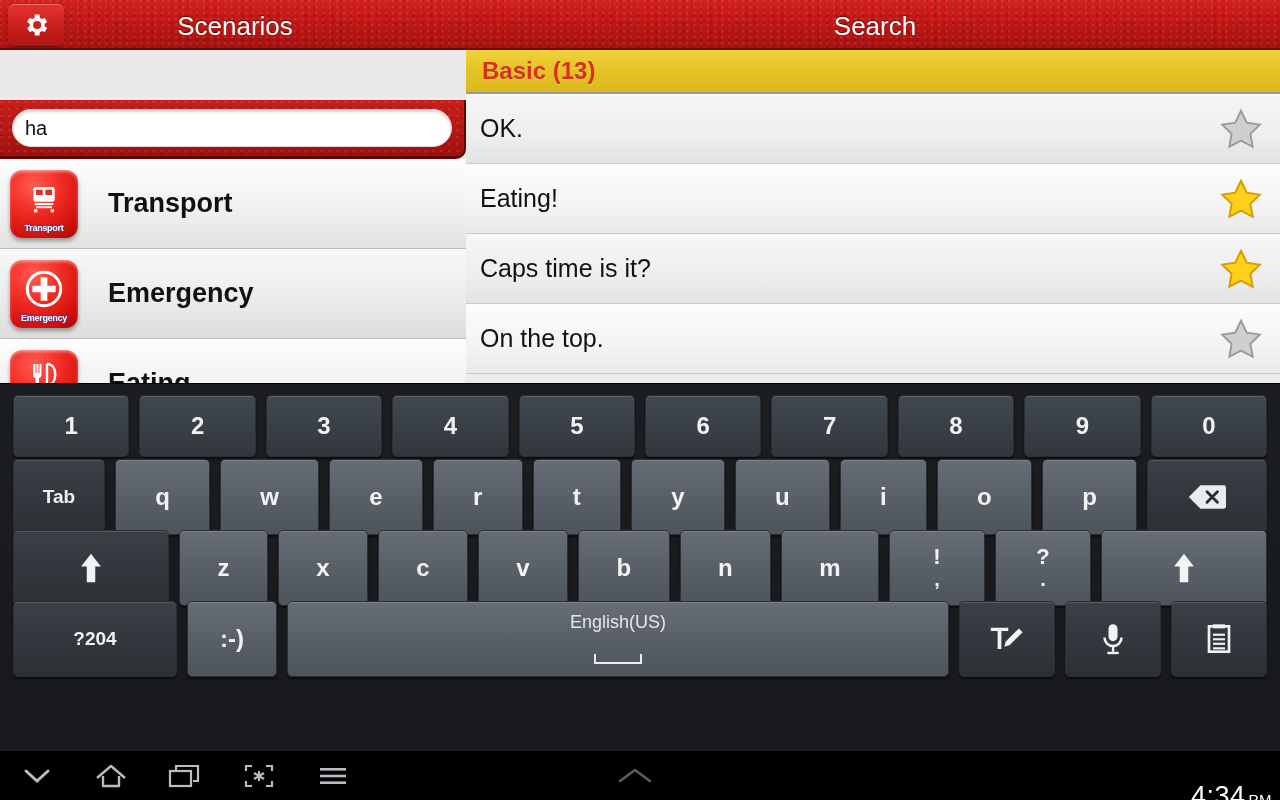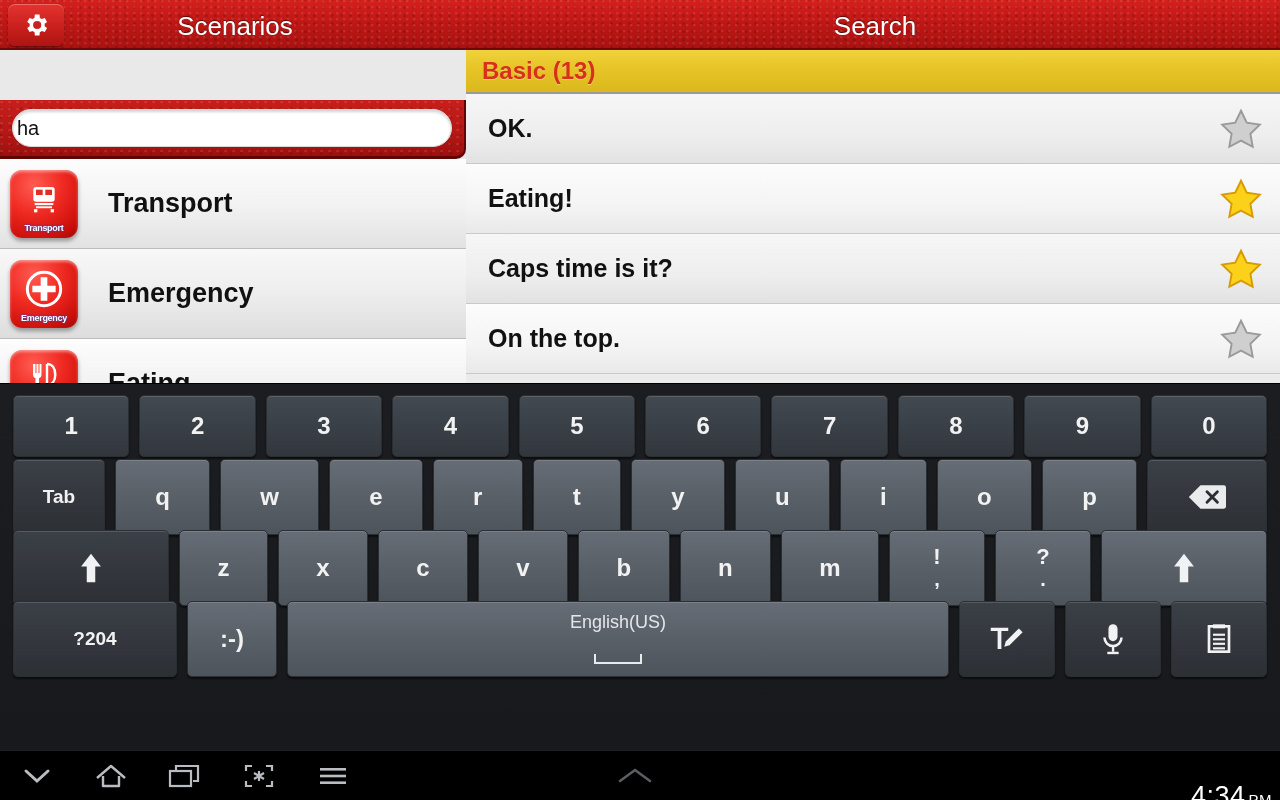--- a/index.html
+++ b/index.html
@@ -50,21 +50,21 @@
     border-bottom: 3px solid #5f0505;
     border-right: 2px solid #5f0505;
     border-radius: 0 0 10px 0;
     z-index: 6;
     display: flex; align-items: center; justify-content: center;
   }
   .search-input {
     width: 440px; height: 38px; border-radius: 19px;
     background: #fff; border: 1px solid #d8d8d8;
     box-shadow: inset 0 2px 3px rgba(0,0,0,.18);
-    font-size: 20px; color: #111; padding: 0 4px;
+    font-size: 20px; color: #111; padding: 0 12px;
     font-family: "Liberation Sans", sans-serif;
     outline: none;
   }
 
   .cat-list { position: absolute; left: 0; top: 109px; width: 466px; height: 274px; }
   .cat-row {
     position: relative; height: 90px; width: 466px;
     background: linear-gradient(180deg, #fdfdfd 0%, #f1f1f1 55%, #e2e2e2 100%);
     border-bottom: 1px solid #bdbdbd;
     display: flex; align-items: center;
@@ -107,21 +107,21 @@
   }
   .phrase-row {
     position: relative; height: 70px; width: 814px;
     background: linear-gradient(180deg, #fcfcfc 0%, #f4f4f4 60%, #e9e9e9 100%);
     border-bottom: 1px solid #c9c9c9;
     display: flex; align-items: center;
   }
   .phrase-row:nth-child(even) {
     background: linear-gradient(180deg, #f6f6f6 0%, #eeeeee 60%, #e2e2e2 100%);
   }
-  .phrase-text { margin-left: 22px; font-size: 25px; font-weight: bold; color: #111; }
+  .phrase-text { margin-left: 14px; font-size: 25px; font-weight: normal; color: #111; }
   .star { position: absolute; right: 16px; top: 12px; width: 46px; height: 46px; }
 
   
   .keyboard {
     position: absolute; left: 0; top: 383px; width: 1280px; height: 367px;
     background: linear-gradient(180deg, #1b1d20 0%, #17191c 100%);
     border-top: 1px solid #000;
     padding: 6px 8px 4px 8px;
   }
   .krow { display: flex; height: 71px; align-items: center; }

